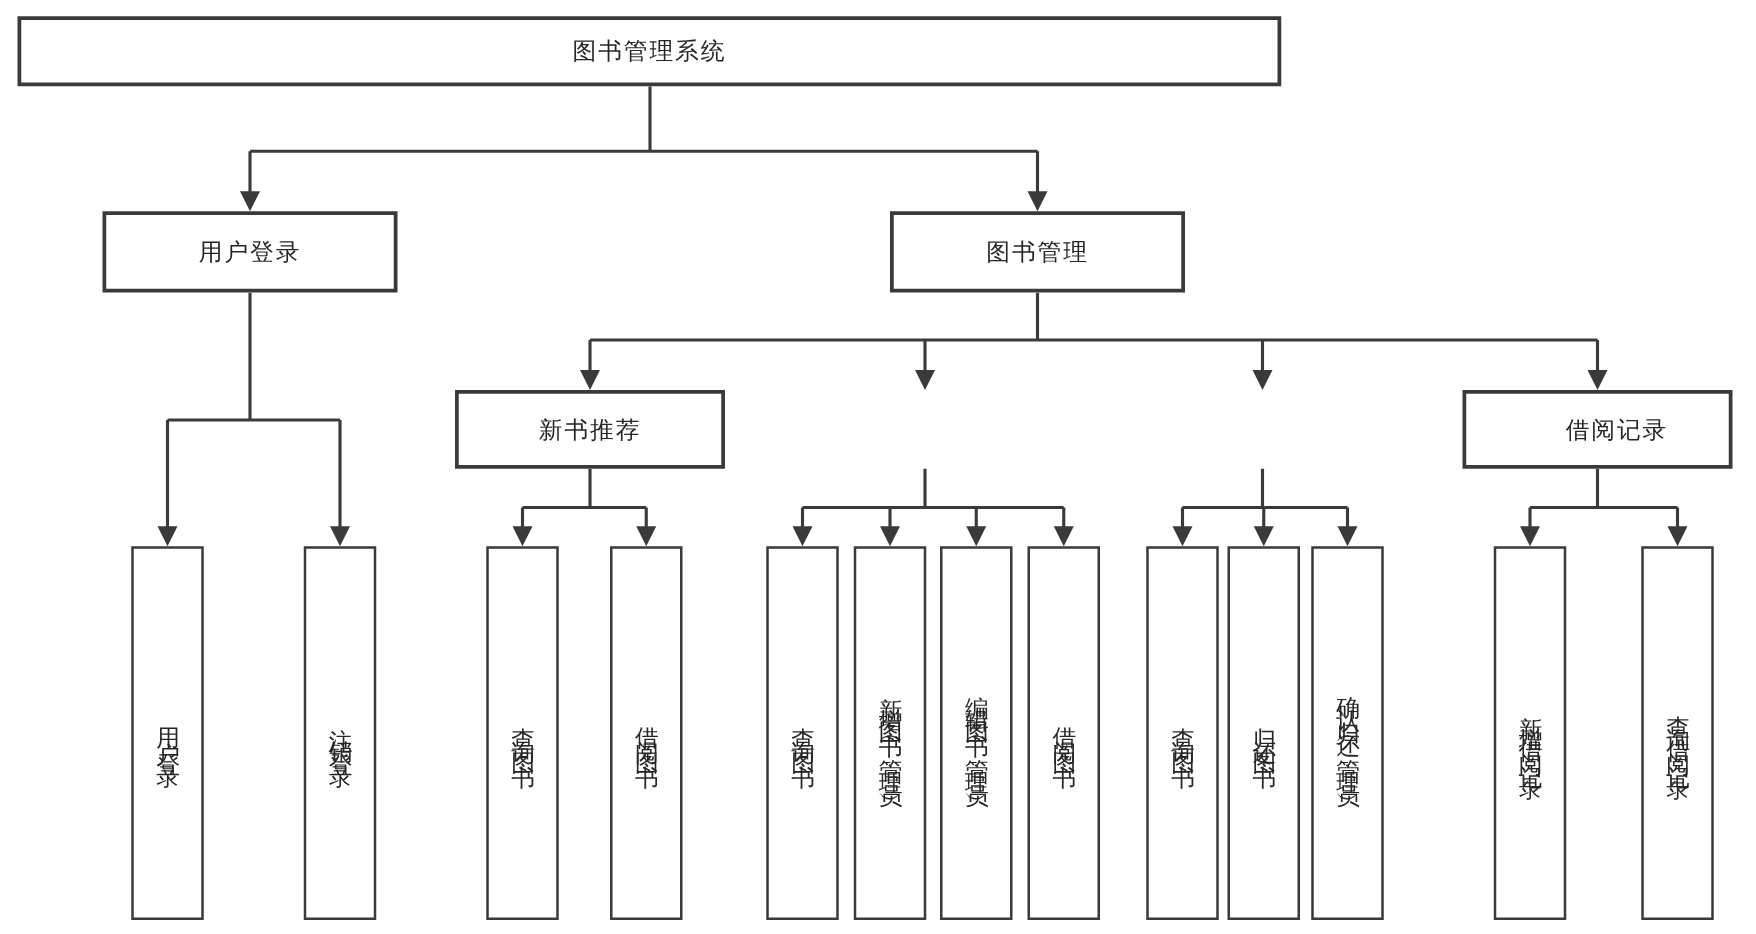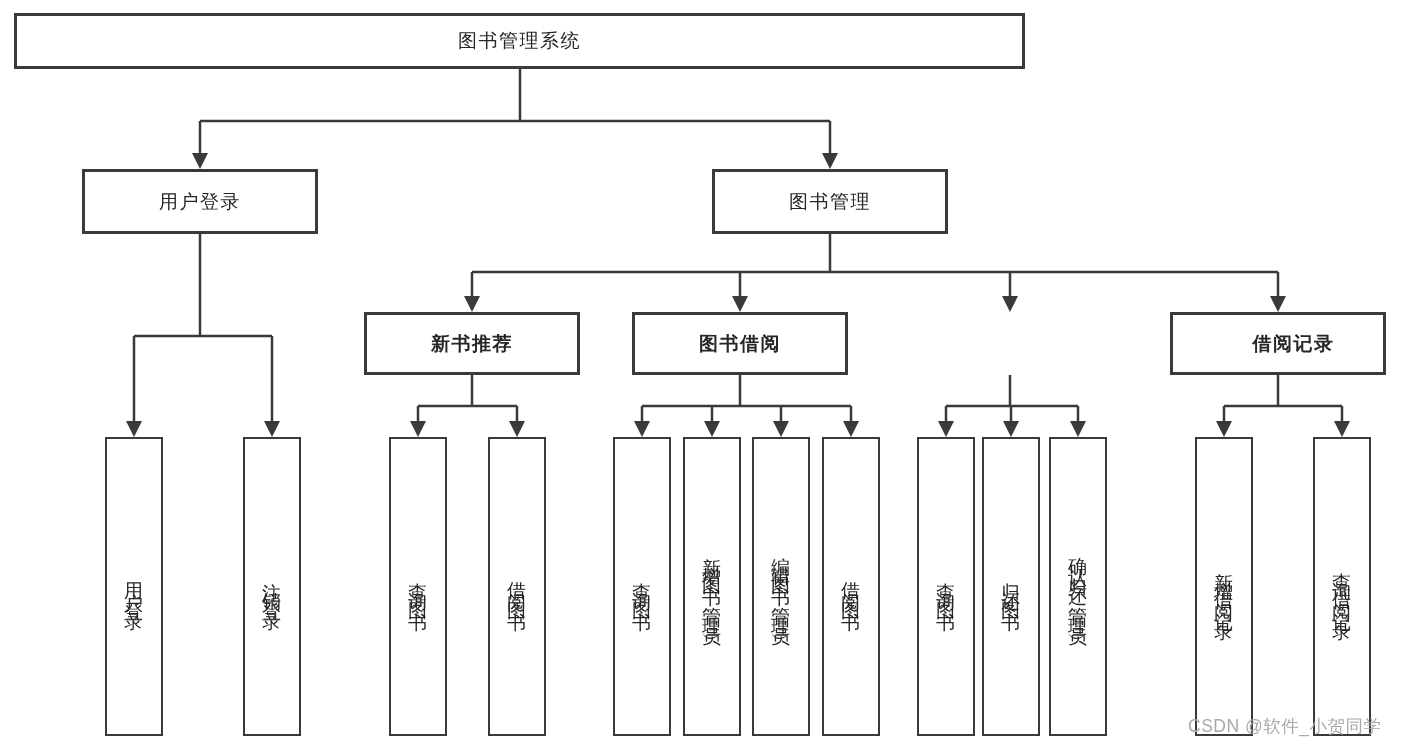--- a/index.html
+++ b/index.html
@@ -31,21 +31,21 @@
     justify-content: center;
     color: #262626;
   }
   .hbox {
     font-size: 19px;
     letter-spacing: 1.5px;
     white-space: nowrap;
   }
   .root-box   { left: 14px;  top: 13px;  width: 1011px; height: 56px; }
   .lvl2       { top: 169px; width: 236px; height: 65px; }
-  .lvl3       { top: 312px; width: 216px; height: 63px; font-weight: bold; }
+  .lvl3       { top: 312px; width: 216px; height: 63px; }
   .b-user     { left: 82px; }
   .b-mgmt     { left: 712px; }
   .b-newrec   { left: 364px; }
   .b-borrow   { left: 632px; }
   .b-current  { left: 902px; }
   .b-records  { left: 1170px; padding-left: 31px; }
   .vbox {
     top: 437px;
     width: 58px;
     height: 299px;
@@ -128,23 +128,20 @@
   <div class="box hbox lvl2 b-user">
     <span>用户登录</span>
   </div>
   <div class="box hbox lvl2 b-mgmt">
     <span>图书管理</span>
   </div>
 
   <div class="box hbox lvl3 b-newrec">
     <span>新书推荐</span>
   </div>
-  <div class="box hbox lvl3 b-borrow">
-    <span>图书借阅</span>
-  </div>
   <div class="box hbox lvl3 b-records">
     <span>借阅记录</span>
   </div>
 
   <div class="box vbox v1">
     <span class="vtext">用户登录</span>
   </div>
   <div class="box vbox v2">
     <span class="vtext">注销登录</span>
   </div>
@@ -179,15 +176,14 @@
     <span class="vtext">确认归还（管理员）</span>
   </div>
 
   <div class="box vbox v12">
     <span class="vtext">新增借阅记录</span>
   </div>
   <div class="box vbox v13">
     <span class="vtext">查询借阅记录</span>
   </div>
 
-  <div class="watermark">CSDN @软件_小贺同学</div>
 
 </div>
 
 </body></html>

